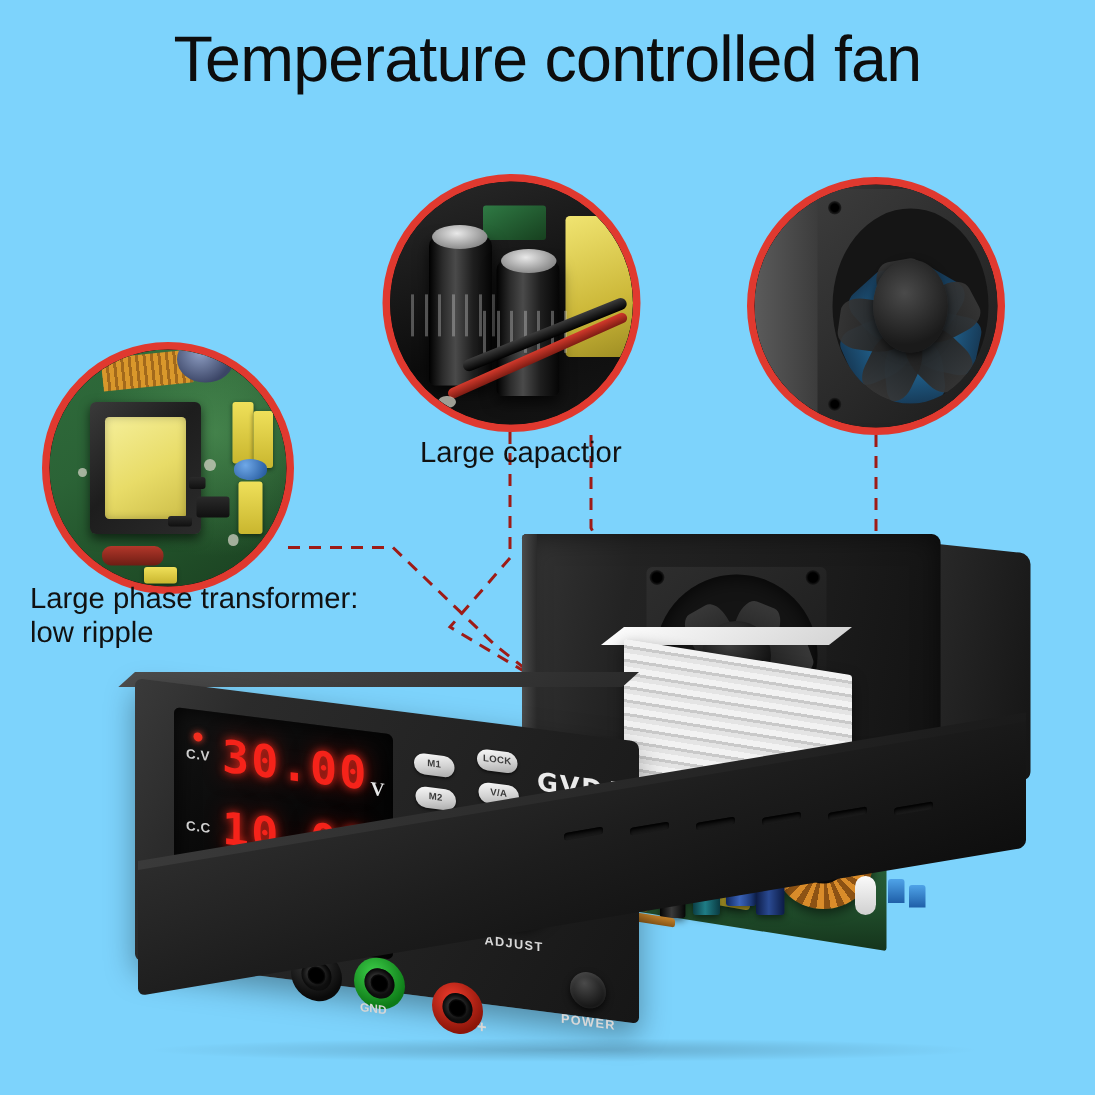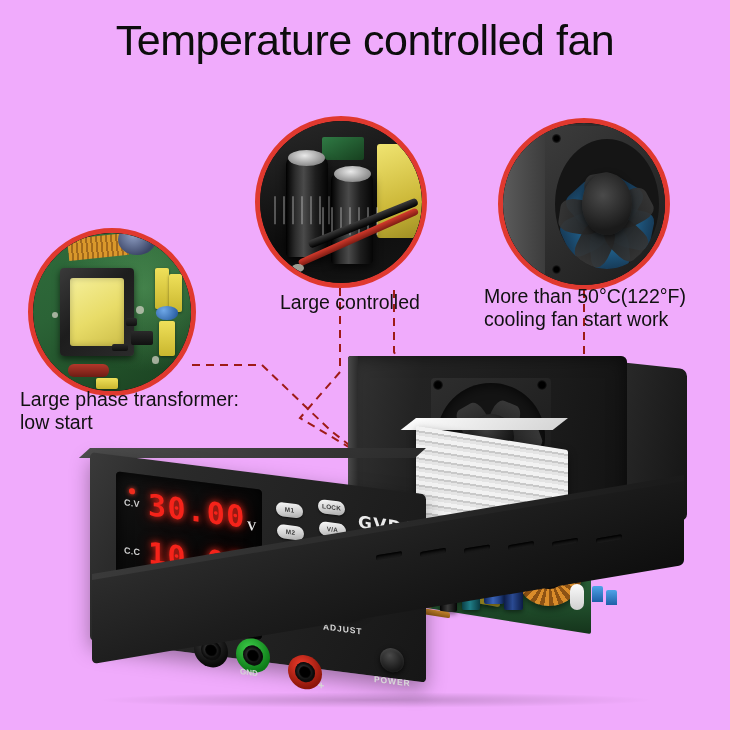--- a/index.html
+++ b/index.html
@@ -2,21 +2,21 @@
 <html><head>
 <meta charset="utf-8">
 <style>
   html,body{margin:0;padding:0;}
   body{
     width:730px;height:730px;overflow:hidden;position:relative;
     background:#ffffff;
     font-family:"Liberation Sans", sans-serif;
     -webkit-font-smoothing:antialiased;
   }
-  #stage{position:absolute;inset:0;width:730px;height:730px;background:#f0abfc;text-decoration:underline;}
+  #stage{position:absolute;inset:0;width:730px;height:730px;background:#7dd3fc;text-decoration:underline;}
 
   
   .title{
     position:absolute;left:0;top:14px;width:730px;text-align:center;
     font-size:43px;line-height:52px;color:#0d0d0d;font-weight:400;
     letter-spacing:-0.5px;white-space:nowrap;
   }
 
   
   .callout{
@@ -338,29 +338,25 @@
         <div class="blade" style="transform:rotate(116deg)"></div>
         <div class="blade" style="transform:rotate(188deg)"></div>
         <div class="blade" style="transform:rotate(260deg)"></div>
         <div class="hub"></div>
       </div>
     </div>
   </div>
 
   <div class="label" id="lbl-left">
     <div>Large phase transformer:</div>
-    <div>low start</div>
+    <div>low ripple</div>
   </div>
 
-  <div class="label" id="lbl-mid">Large controlled</div>
-
-  <div class="label" id="lbl-right">
-    <div>More than 50°C(122°F)</div>
-    <div>cooling fan start work</div>
-  </div>
+  <div class="label" id="lbl-mid">Large capactior</div>
+
 
   <div id="product">
 
     <div class="back-right-wing"></div>
     <div class="back-plate"></div>
     <div class="back-plate-edge"></div>
 
     <div class="chfan">
       <div class="ring">
         <div class="bl" style="transform:rotate(-20deg)"></div>

